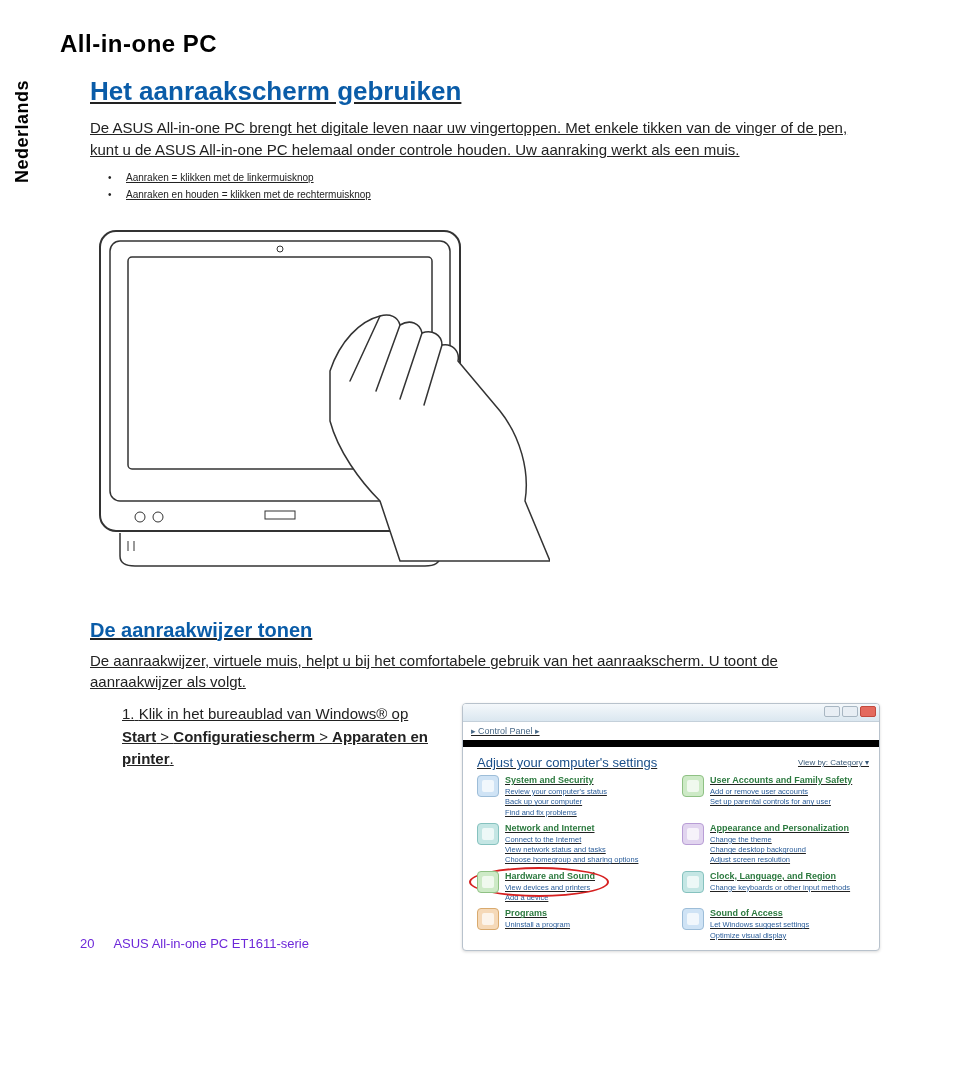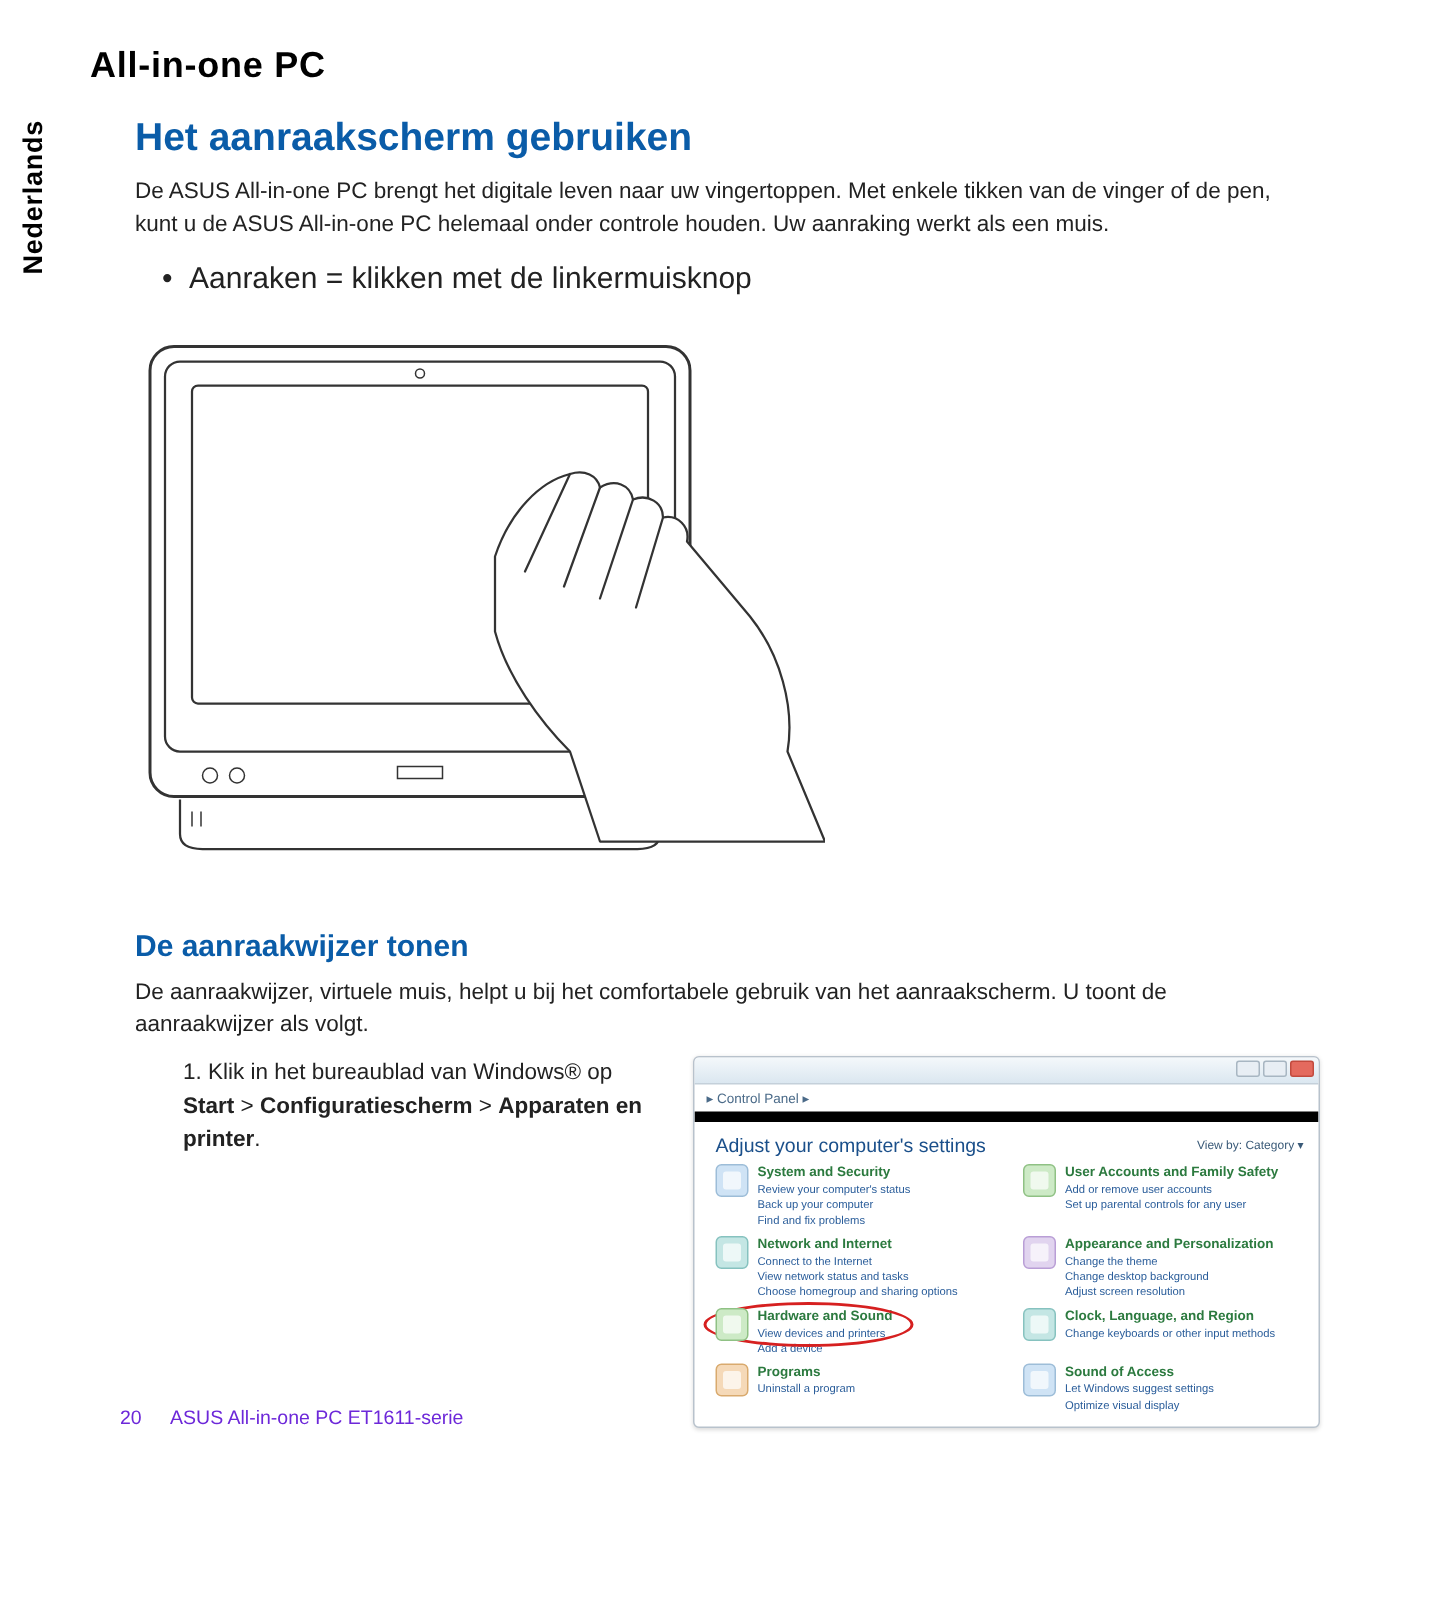--- a/index.html
+++ b/index.html
@@ -30,20 +30,21 @@
     top: 80px;
     writing-mode: vertical-rl;
     transform: rotate(180deg);
     font-size: 18px;
     font-weight: 600;
     color: #000;
     letter-spacing: 0.5px;
   }
   .content {
     margin-left: 10px;
+    text-decoration: underline;
   }
   h1.section {
     color: #0a5ca8;
     font-size: 26px;
     font-weight: 700;
     margin-bottom: 10px;
   }
   h2.sub {
     color: #0a5ca8;
     font-size: 20px;
@@ -56,21 +57,21 @@
     margin-bottom: 8px;
     max-width: 780px;
   }
   ul.bullets {
     list-style: none;
     margin: 6px 0 18px 18px;
   }
   ul.bullets li {
     position: relative;
     padding-left: 18px;
-    font-size: 20px;
+    font-size: 10px;
     line-height: 1.7;
   }
   ul.bullets li::before {
     content: "•";
     position: absolute;
     left: 0;
     top: 0;
   }
   .device-illustration {
     width: 470px;
@@ -205,20 +206,21 @@
 
 <div class="page">
   <div class="top-title">All-in-one PC</div>
   <div class="side-tab">Nederlands</div>
 
   <div class="content">
     <h1 class="section">Het aanraakscherm gebruiken</h1>
     <p class="body">De ASUS All-in-one PC brengt het digitale leven naar uw vingertoppen. Met enkele tikken van de vinger of de pen, kunt u de ASUS All-in-one PC helemaal onder controle houden. Uw aanraking werkt als een muis.</p>
     <ul class="bullets">
       <li>Aanraken = klikken met de linkermuisknop</li>
+      <li>Aanraken en houden = klikken met de rechtermuisknop</li>
     </ul>
 
     
     <svg class="device-illustration" viewBox="0 0 470 360">
 
       <rect x="20" y="10" width="360" height="300" rx="16" ry="16" fill="none" stroke="#333" stroke-width="2"></rect>
       <rect x="30" y="20" width="340" height="260" rx="10" ry="10" fill="none" stroke="#333" stroke-width="1.5"></rect>
 
       <rect x="48" y="36" width="304" height="212" rx="4" ry="4" fill="none" stroke="#333" stroke-width="1.5"></rect>
 

